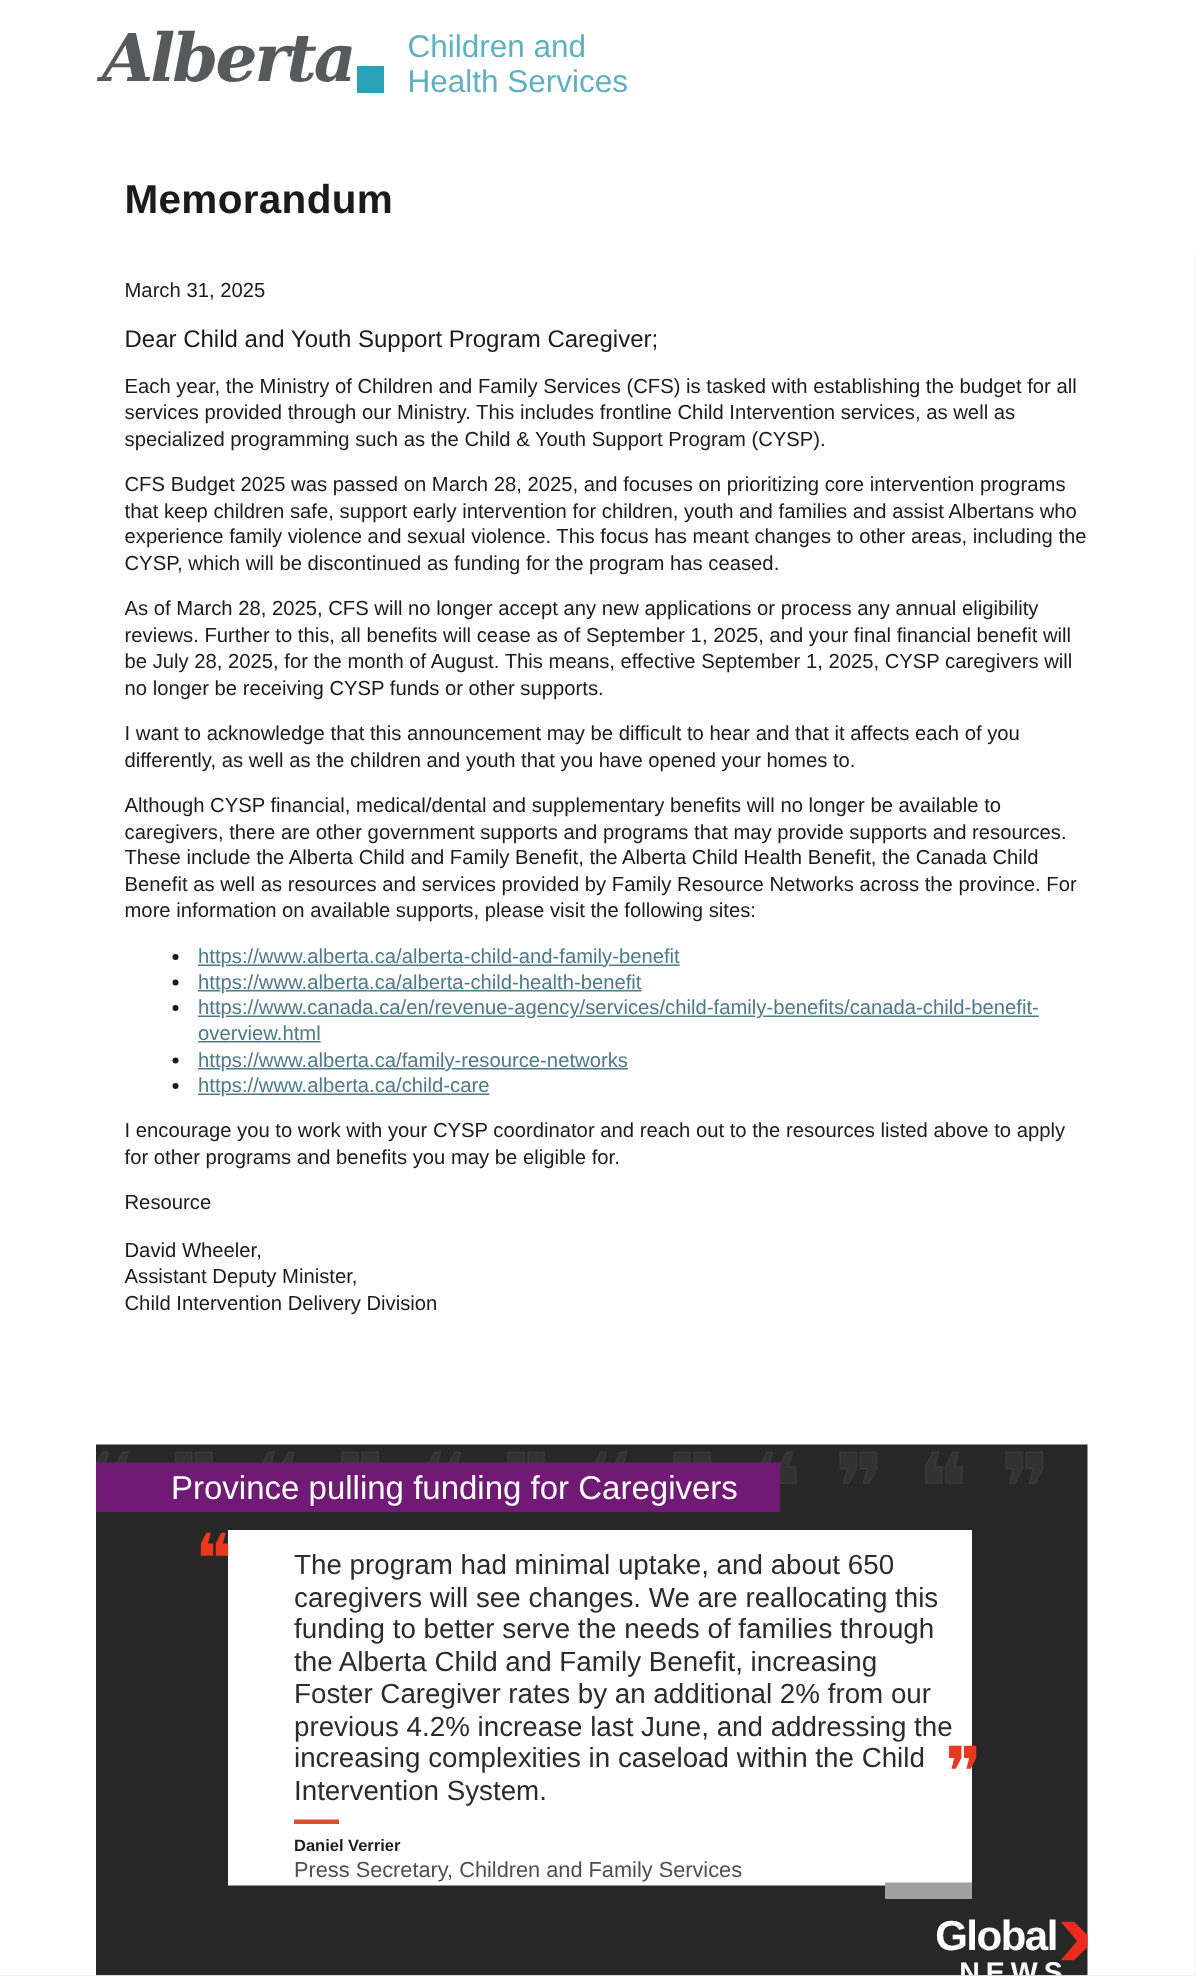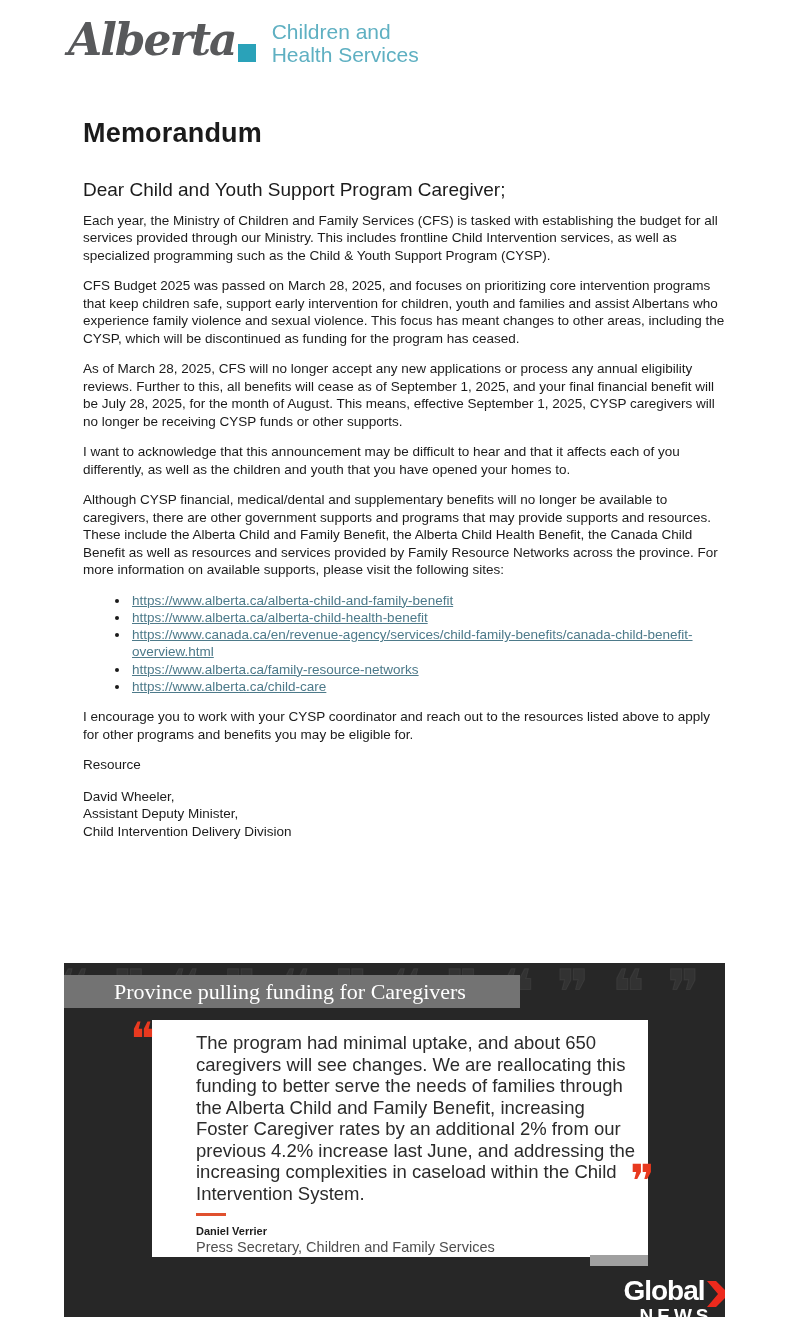--- a/index.html
+++ b/index.html
@@ -17,21 +17,21 @@
     font-size:44px; line-height:52px; color:#58595b; letter-spacing:-2px;
   }
   .logo-square { width:18px; height:18px; background:#2aa2b9; margin:30px 0 0 2px; }
   .logo-dept {
     margin:6px 0 0 16px; font-size:21px; line-height:23px; color:#5fb0c2;
   }
   .memo { padding:0 70px 0 83px; }
   .memo-title { font-size:27px; font-weight:bold; margin-top:52px; letter-spacing:.2px; }
   .memo-date { margin-top:37px; font-size:13.5px; }
   .memo p.body-p { margin-top:13px; font-size:13.5px; line-height:17.5px; max-width:645px; }
-  .memo p.salutation { margin-top:32px; font-size:19px; line-height:17.5px; }
+  .memo p.salutation { margin-top:17px; font-size:16px; line-height:17.5px; }
   .memo ul { margin:13px 0 0 47px; max-width:585px; }
   .memo li { font-size:13.5px; line-height:17.3px; padding-left:2px; }
   .memo li a {
     color:#4d7a8a; text-decoration:underline; cursor:pointer;
     overflow-wrap:break-word;
   }
   .sig { margin-top:14px; font-size:13.5px; line-height:17.5px; }
   
   .news {
     position:absolute; left:64px; top:963px; width:661px; height:354px;
@@ -41,22 +41,22 @@
     position:absolute; inset:-12px 0 0 -6px; overflow:hidden; pointer-events:none;
     font-size:62px; line-height:84px; letter-spacing:22px;
     color:rgba(255,255,255,0.05); -webkit-text-stroke:1px rgba(255,255,255,0.06);
     word-break:break-all; user-select:none;
   }
   .pattern::before {
     content:"❝❞❝❞❝❞❝❞❝❞❝❞❝❞❝❞❝❞❝❞❝❞❝❞❝❞❝❞❝❞❝❞❝❞❝❞❝❞❝❞❝❞❝❞❝❞❝❞❝❞❝❞❝❞❝❞";
   }
   .banner {
     position:absolute; left:0; top:12px; width:456px; height:33px;
-    background:#737373; color:#ffffff;
-    font-family:Liberation Serif, serif; font-size:22px; line-height:33px;
+    background:#701a75; color:#ffffff;
+    font-family:Liberation Sans, sans-serif; font-size:22px; line-height:33px;
     padding-left:50px; white-space:nowrap;
   }
   .quote-card {
     position:absolute; left:88px; top:57px; width:496px; height:237px;
     background:#ffffff; padding:12px 8px 0 44px;
   }
   .quote-text { font-size:18.5px; line-height:21.5px; color:#2b2b2b; max-width:452px; }
   .divider { width:30px; height:3px; background:#e0502e; margin-top:9px; }
   .attr-name { margin-top:9px; font-size:11px; font-weight:bold; color:#1c1c1c; }
   .attr-title { margin-top:2px; font-size:14.5px; color:#4f4f4f; }
@@ -84,20 +84,21 @@
       <span class="logo-script">Alberta</span>
       <span class="logo-square"></span>
       <div class="logo-dept">
         <div>Children and</div>
         <div>Health Services</div>
       </div>
     </header>
 
     <main class="memo">
       <h1 class="memo-title">Memorandum</h1>
+      <p class="memo-date">March 31, 2025</p>
       <p class="salutation">Dear Child and Youth Support Program Caregiver;</p>
 
       <p class="body-p">Each year, the Ministry of Children and Family Services (CFS) is tasked with establishing the budget for all services provided through our Ministry. This includes frontline Child Intervention services, as well as specialized programming such as the Child &amp; Youth Support Program (CYSP).</p>
       <p class="body-p">CFS Budget 2025 was passed on March 28, 2025, and focuses on prioritizing core intervention programs that keep children safe, support early intervention for children, youth and families and assist Albertans who experience family violence and sexual violence. This focus has meant changes to other areas, including the CYSP, which will be discontinued as funding for the program has ceased.</p>
       <p class="body-p">As of March 28, 2025, CFS will no longer accept any new applications or process any annual eligibility reviews.  Further to this, all benefits will cease as of September 1, 2025, and your final financial benefit will be July 28, 2025, for the month of August.  This means, effective September 1, 2025, CYSP caregivers will no longer be receiving CYSP funds or other supports.</p>
       <p class="body-p">I want to acknowledge that this announcement may be difficult to hear and that it affects each of you differently, as well as the children and youth that you have opened your homes to.</p>
       <p class="body-p">Although CYSP financial, medical/dental and supplementary benefits will no longer be available to caregivers, there are other government supports and programs that may provide supports and resources. These include the Alberta Child and Family Benefit, the Alberta Child Health Benefit, the Canada Child Benefit as well as resources and services provided by Family Resource Networks across the province. For more information on available supports, please visit the following sites:</p>
 
       <ul>
         <li><a>https://www.alberta.ca/alberta-child-and-family-benefit</a></li>

